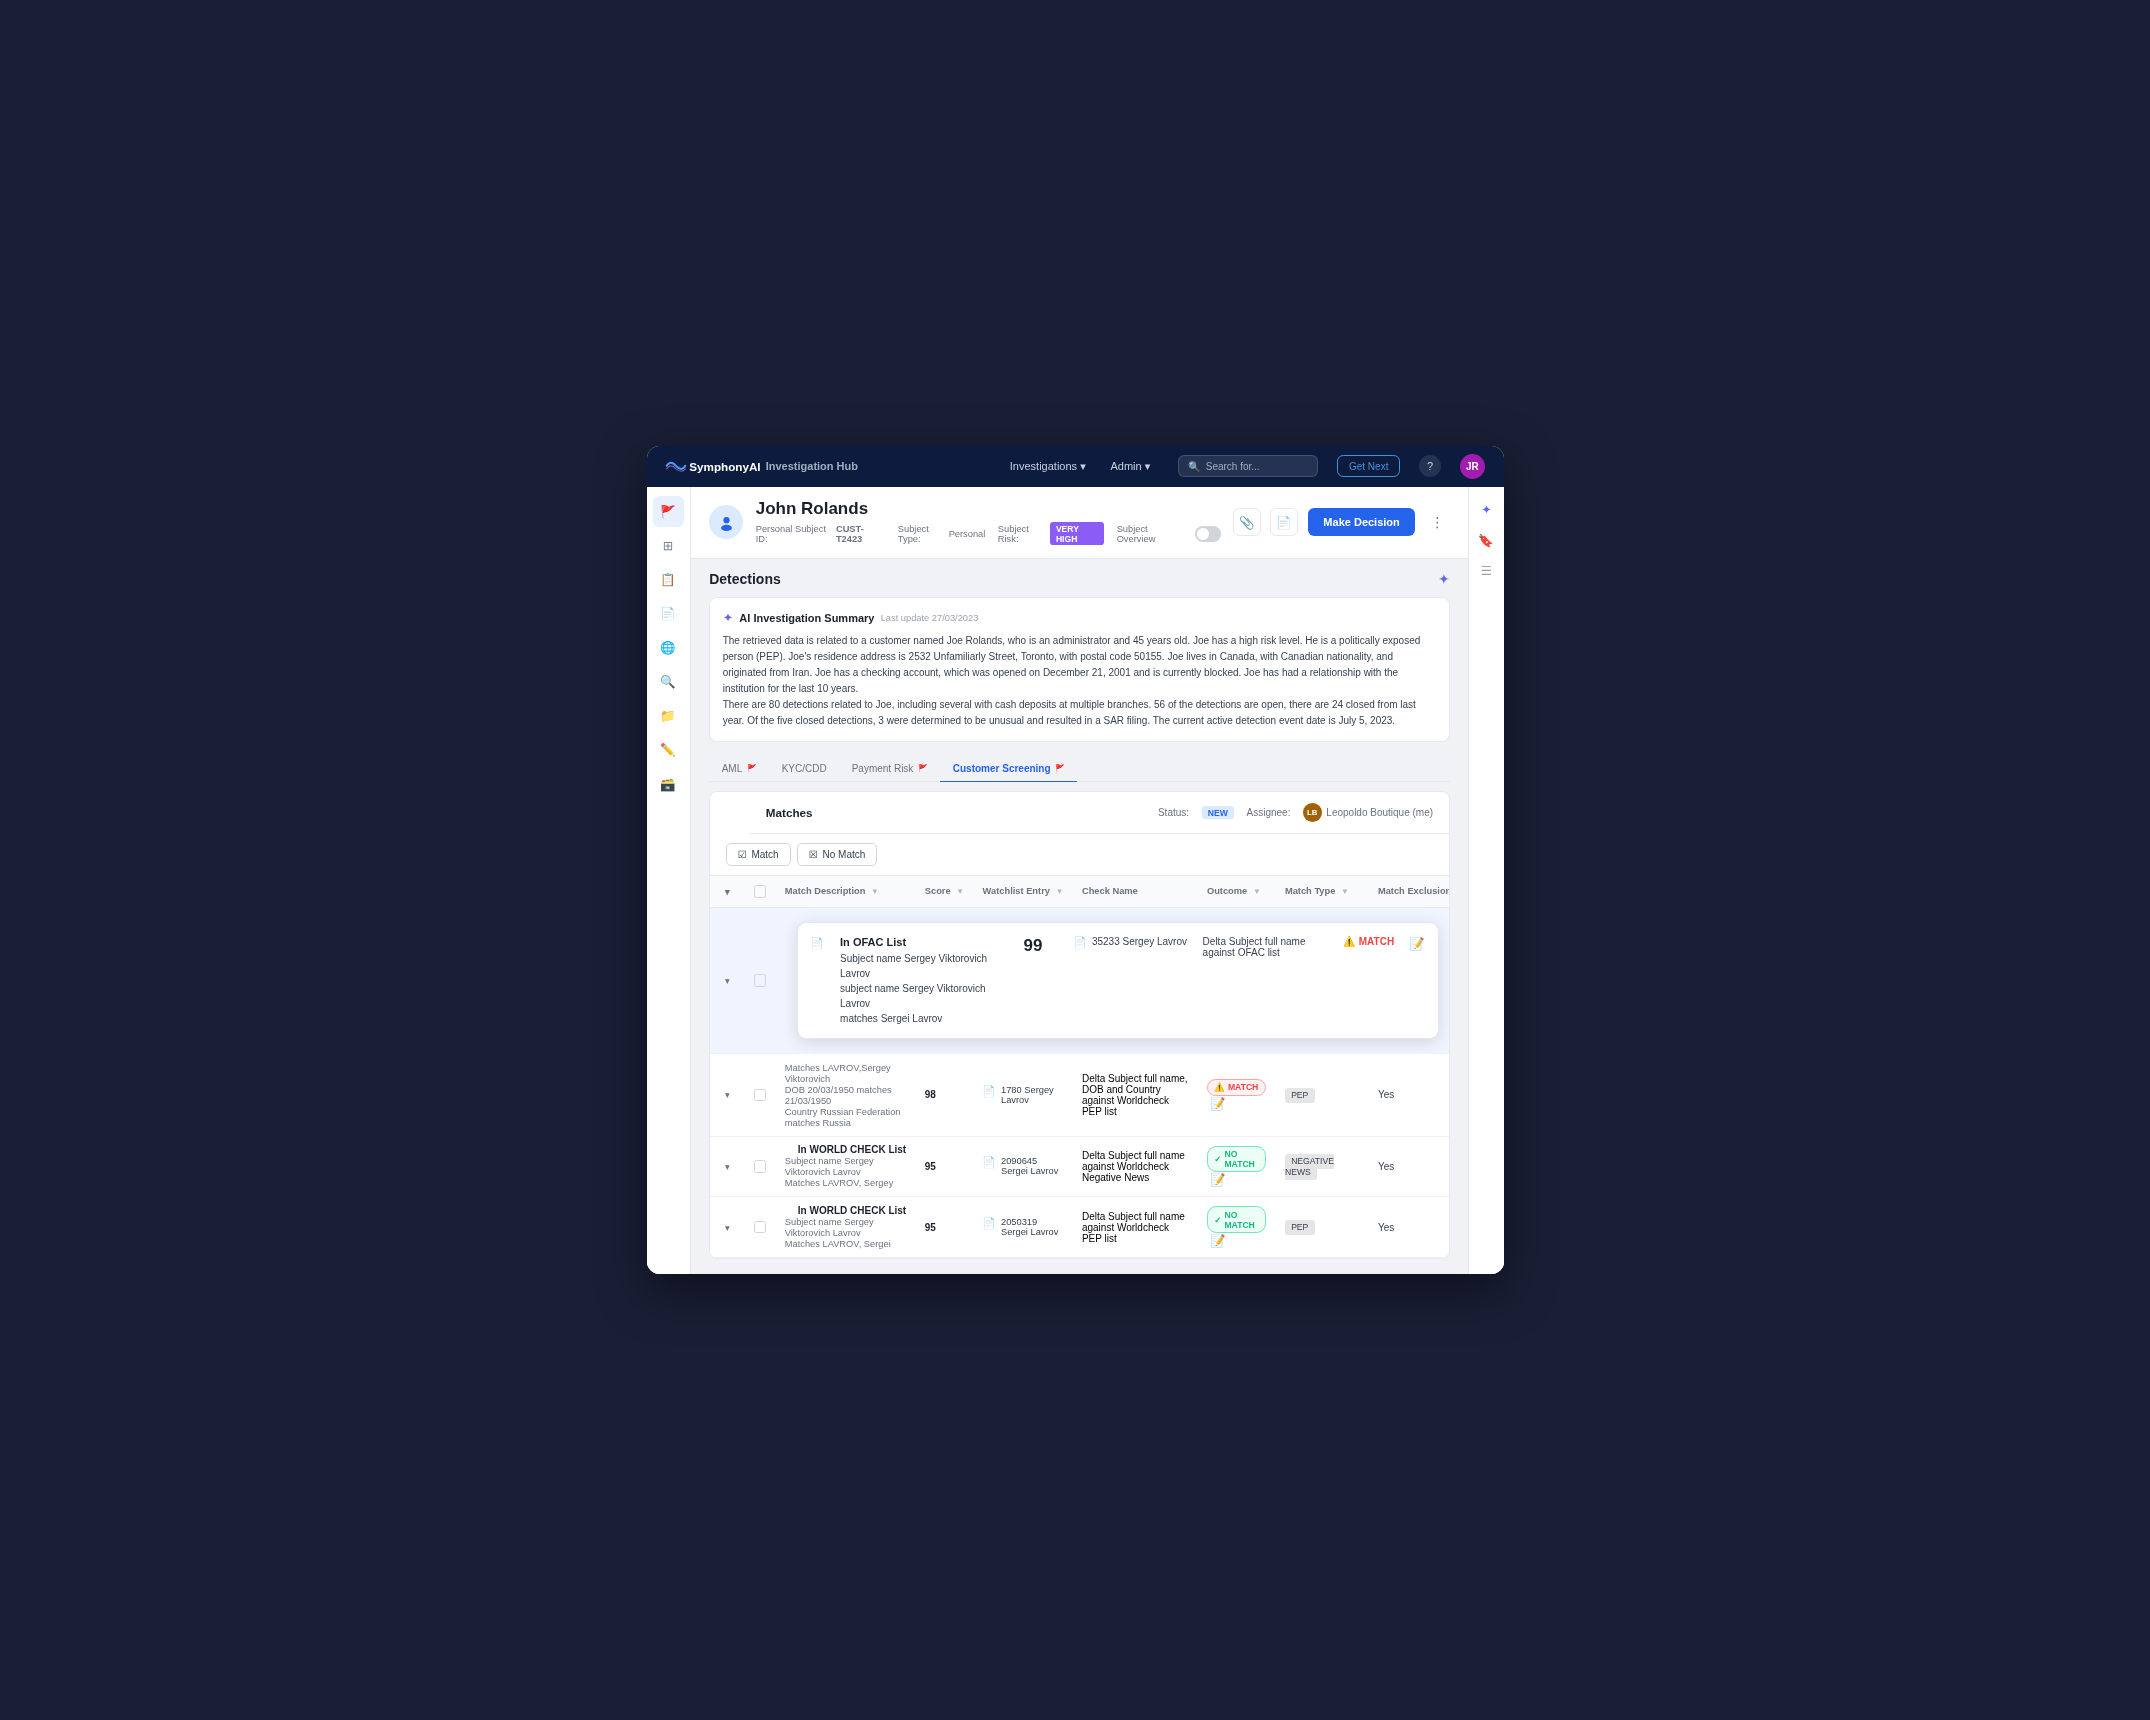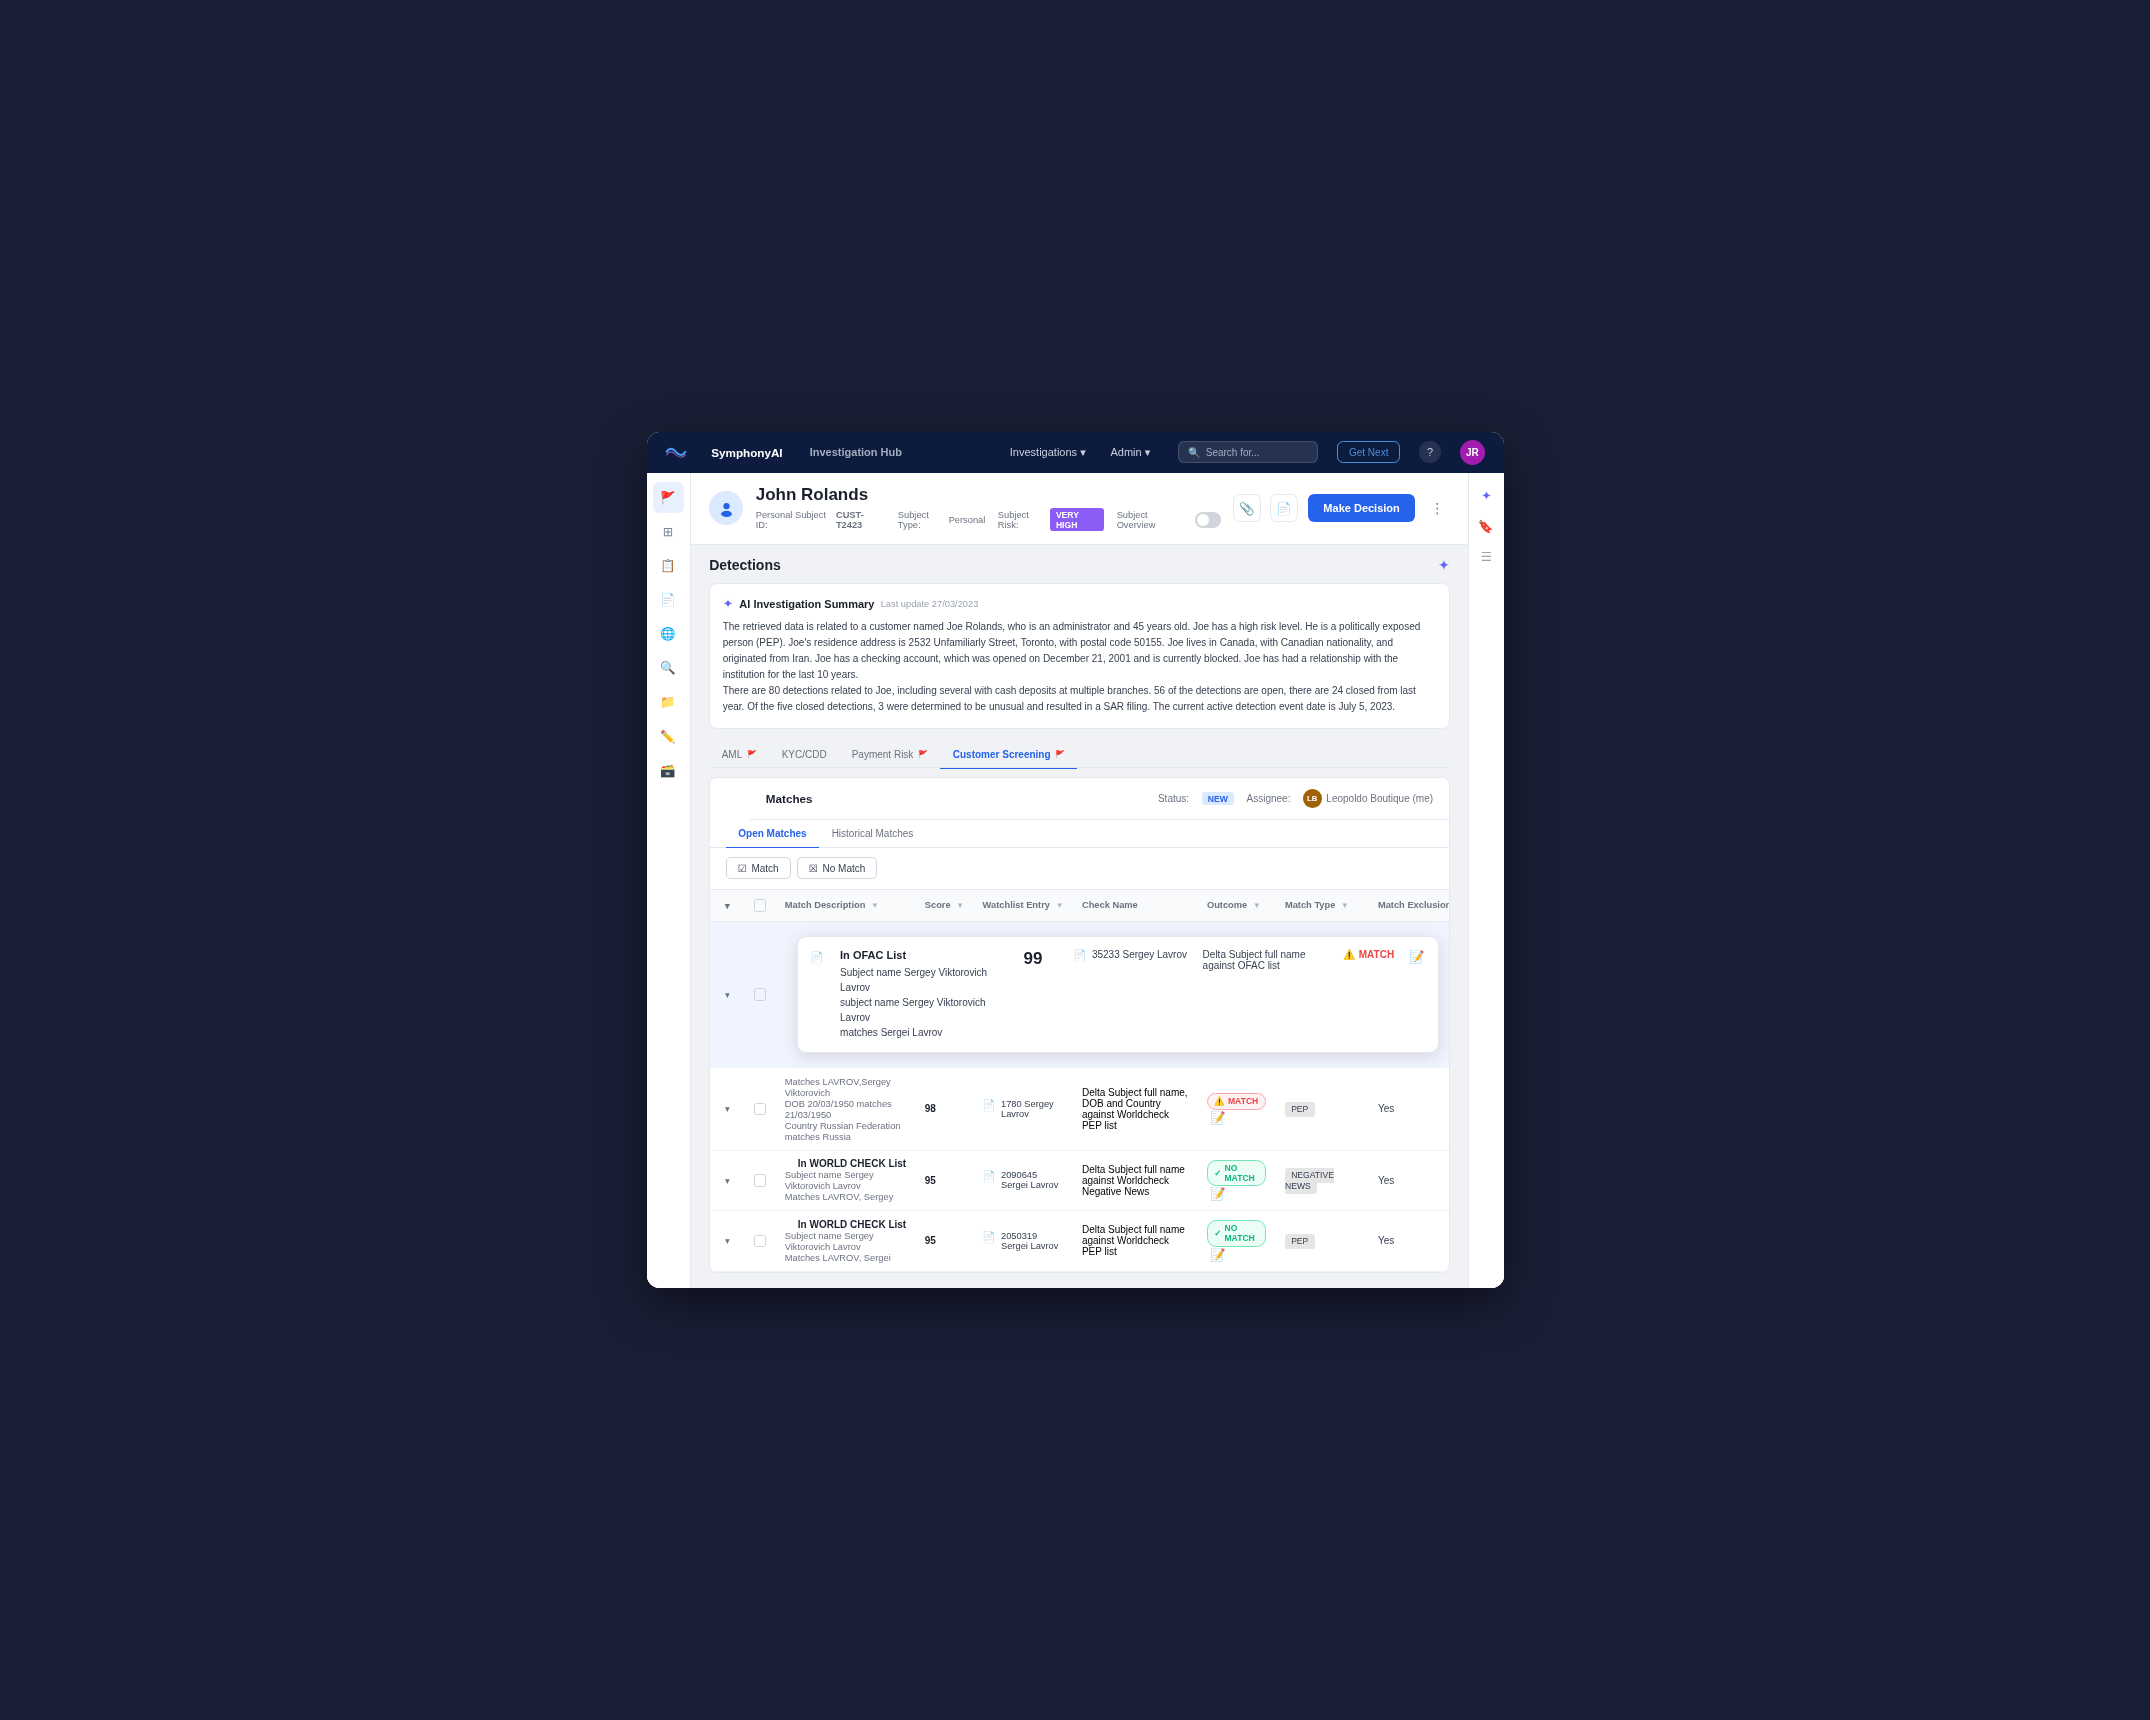--- a/index.html
+++ b/index.html
@@ -24,21 +24,21 @@
       background: #0d1b3e;
       display: flex;
       align-items: center;
       padding: 0 18.7px;
       height: 41px;
       gap: 18.7px;
     }
     .brand {
       display: flex;
       align-items: center;
-      gap: 24px;
+      gap: 2px;
       color: #fff;
       font-weight: 600;
       font-size: 11.7px;
     }
     .brand-logo {
       display: flex;
       align-items: center;
       gap: 3.1px;
     }
     .brand-logo svg { width: 22px; height: 15.6px; }
@@ -740,24 +740,20 @@
               <span>Status:</span>
               <span class="badge-new">NEW</span>
               <span>Assignee:</span>
               <div class="assignee">
                 <div class="assignee-avatar">LB</div>
                 <span>Leopoldo Boutique (me)</span>
               </div>
             </div>
           </div>
 
-          <div class="sub-tabs">
-            <div class="sub-tab active">Open Matches</div>
-            <div class="sub-tab">Historical Matches</div>
-          </div>
 
           <div class="match-actions">
             <button class="btn-match">
               <span>☑</span>
               <span>Match</span>
             </button>
             <button class="btn-match">
               <span>☒</span>
               <span>No Match</span>
             </button>

